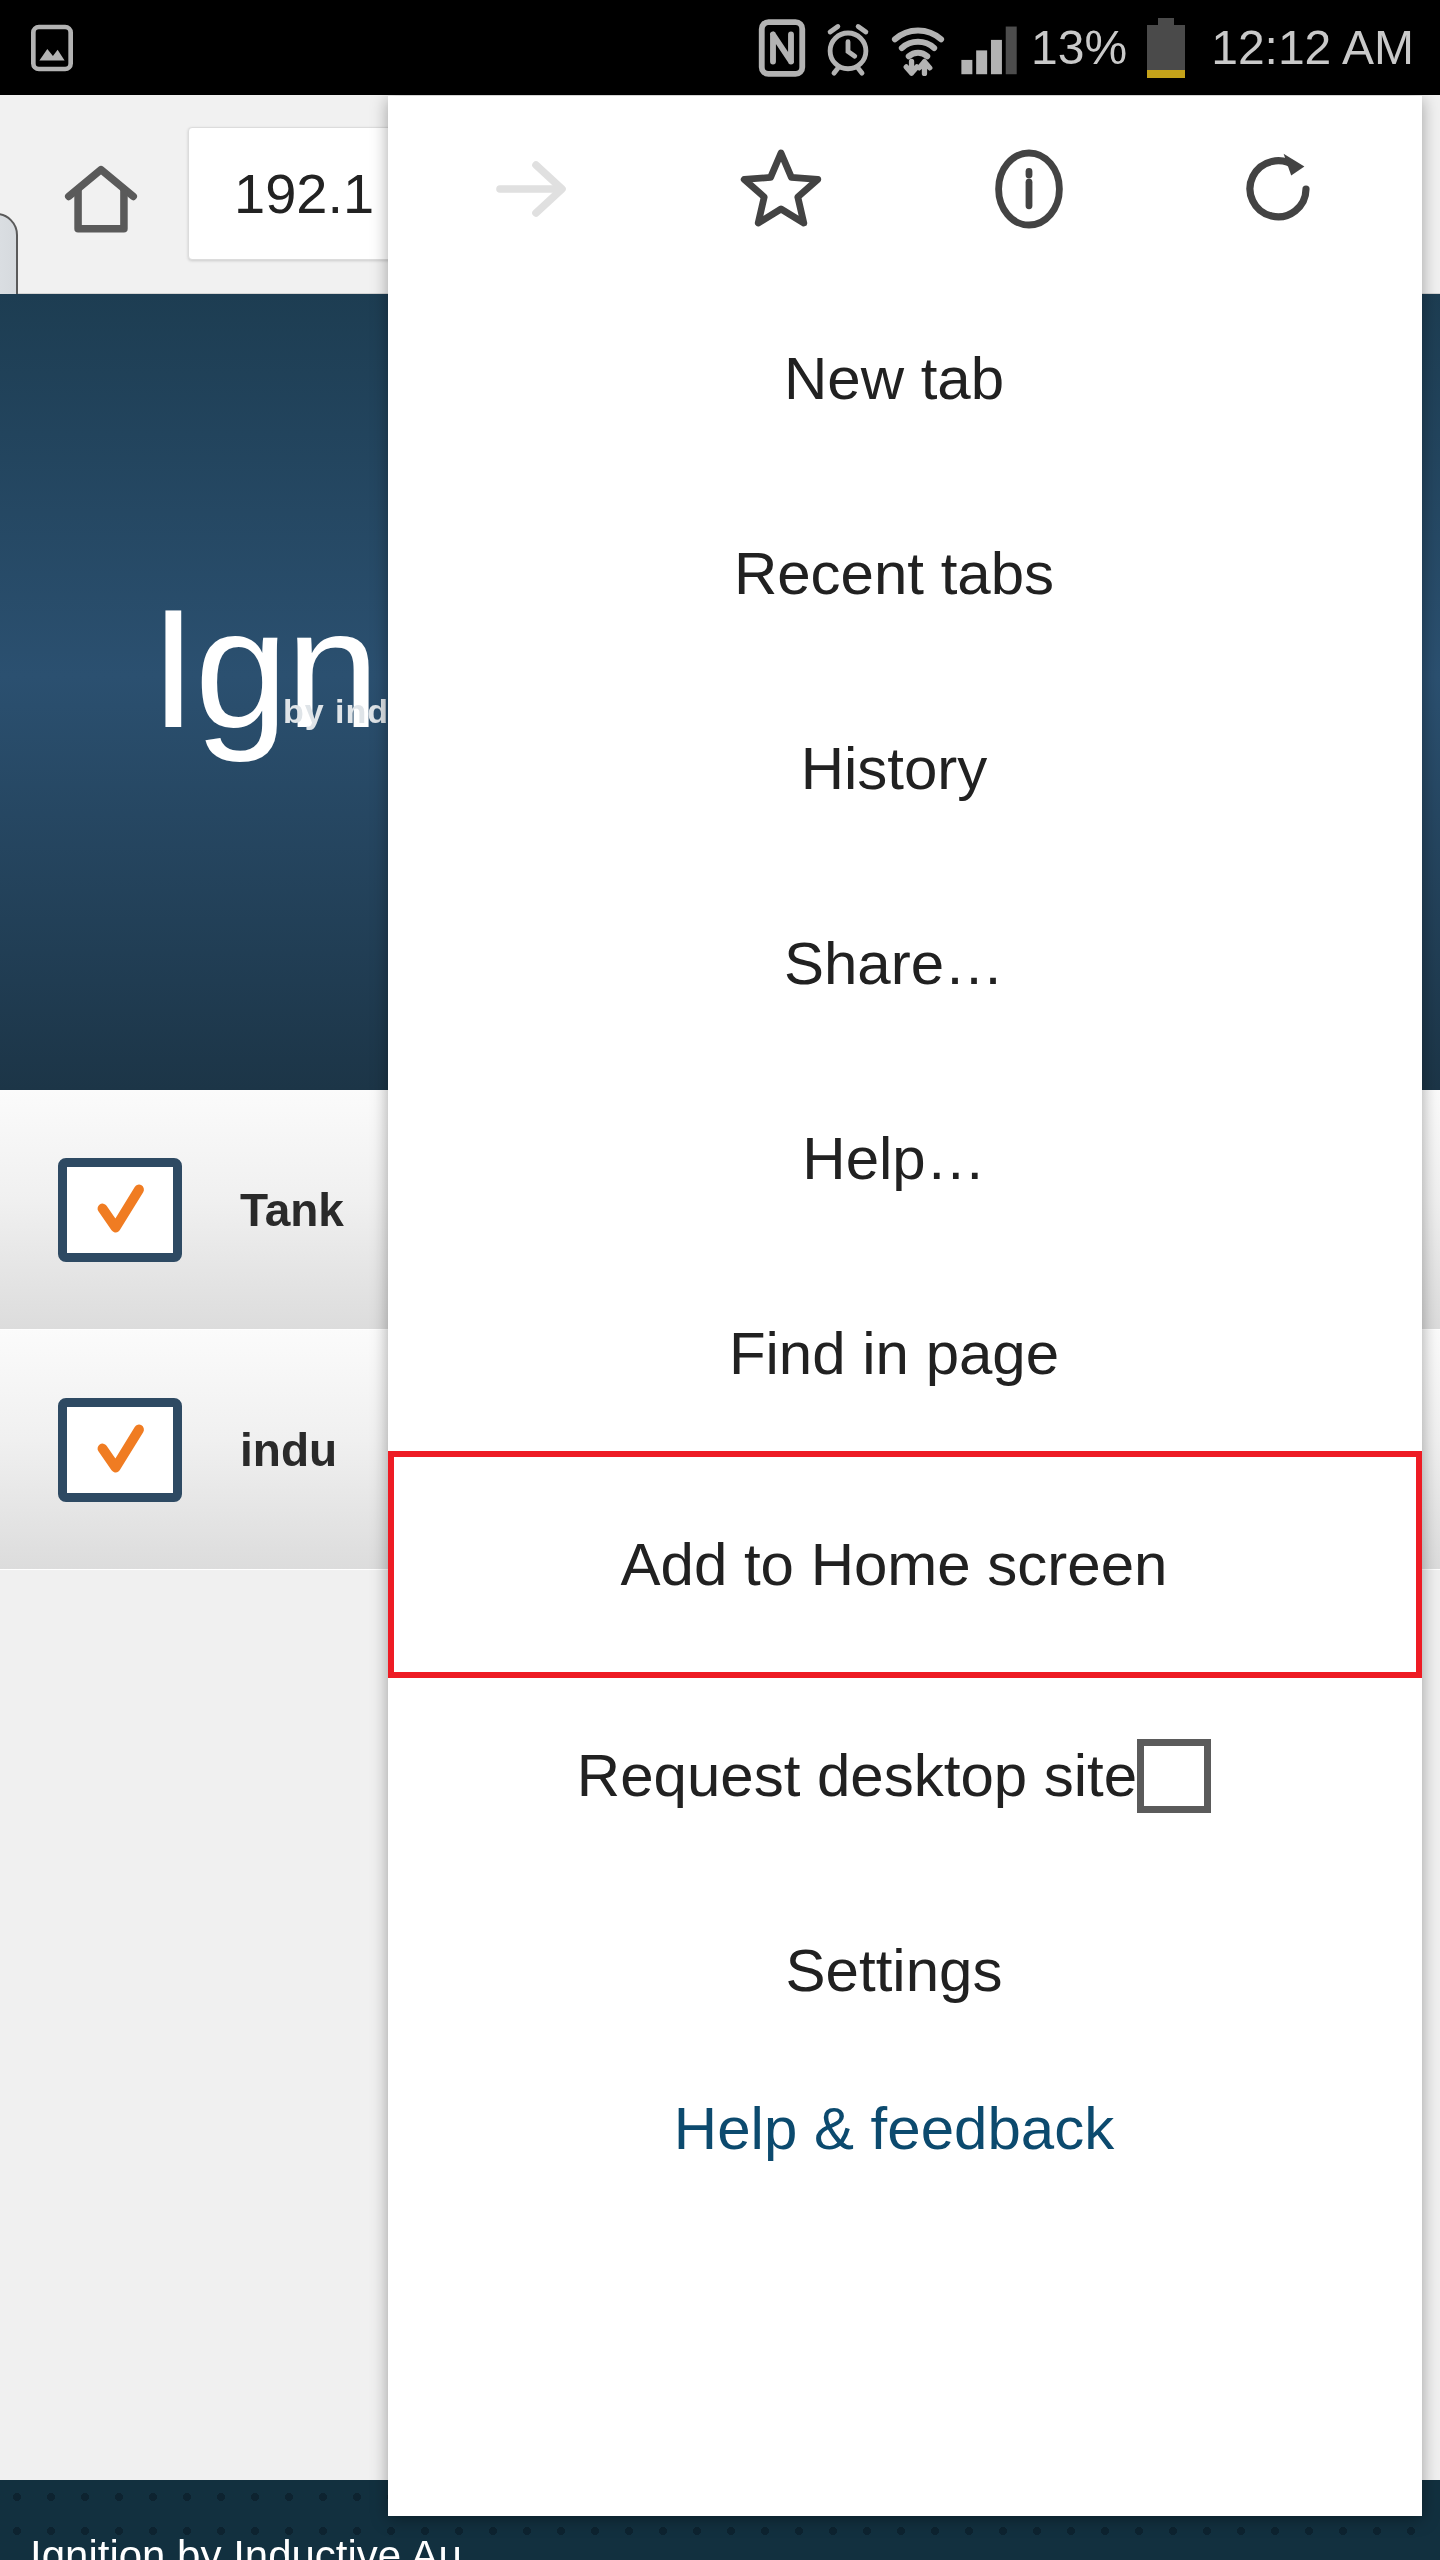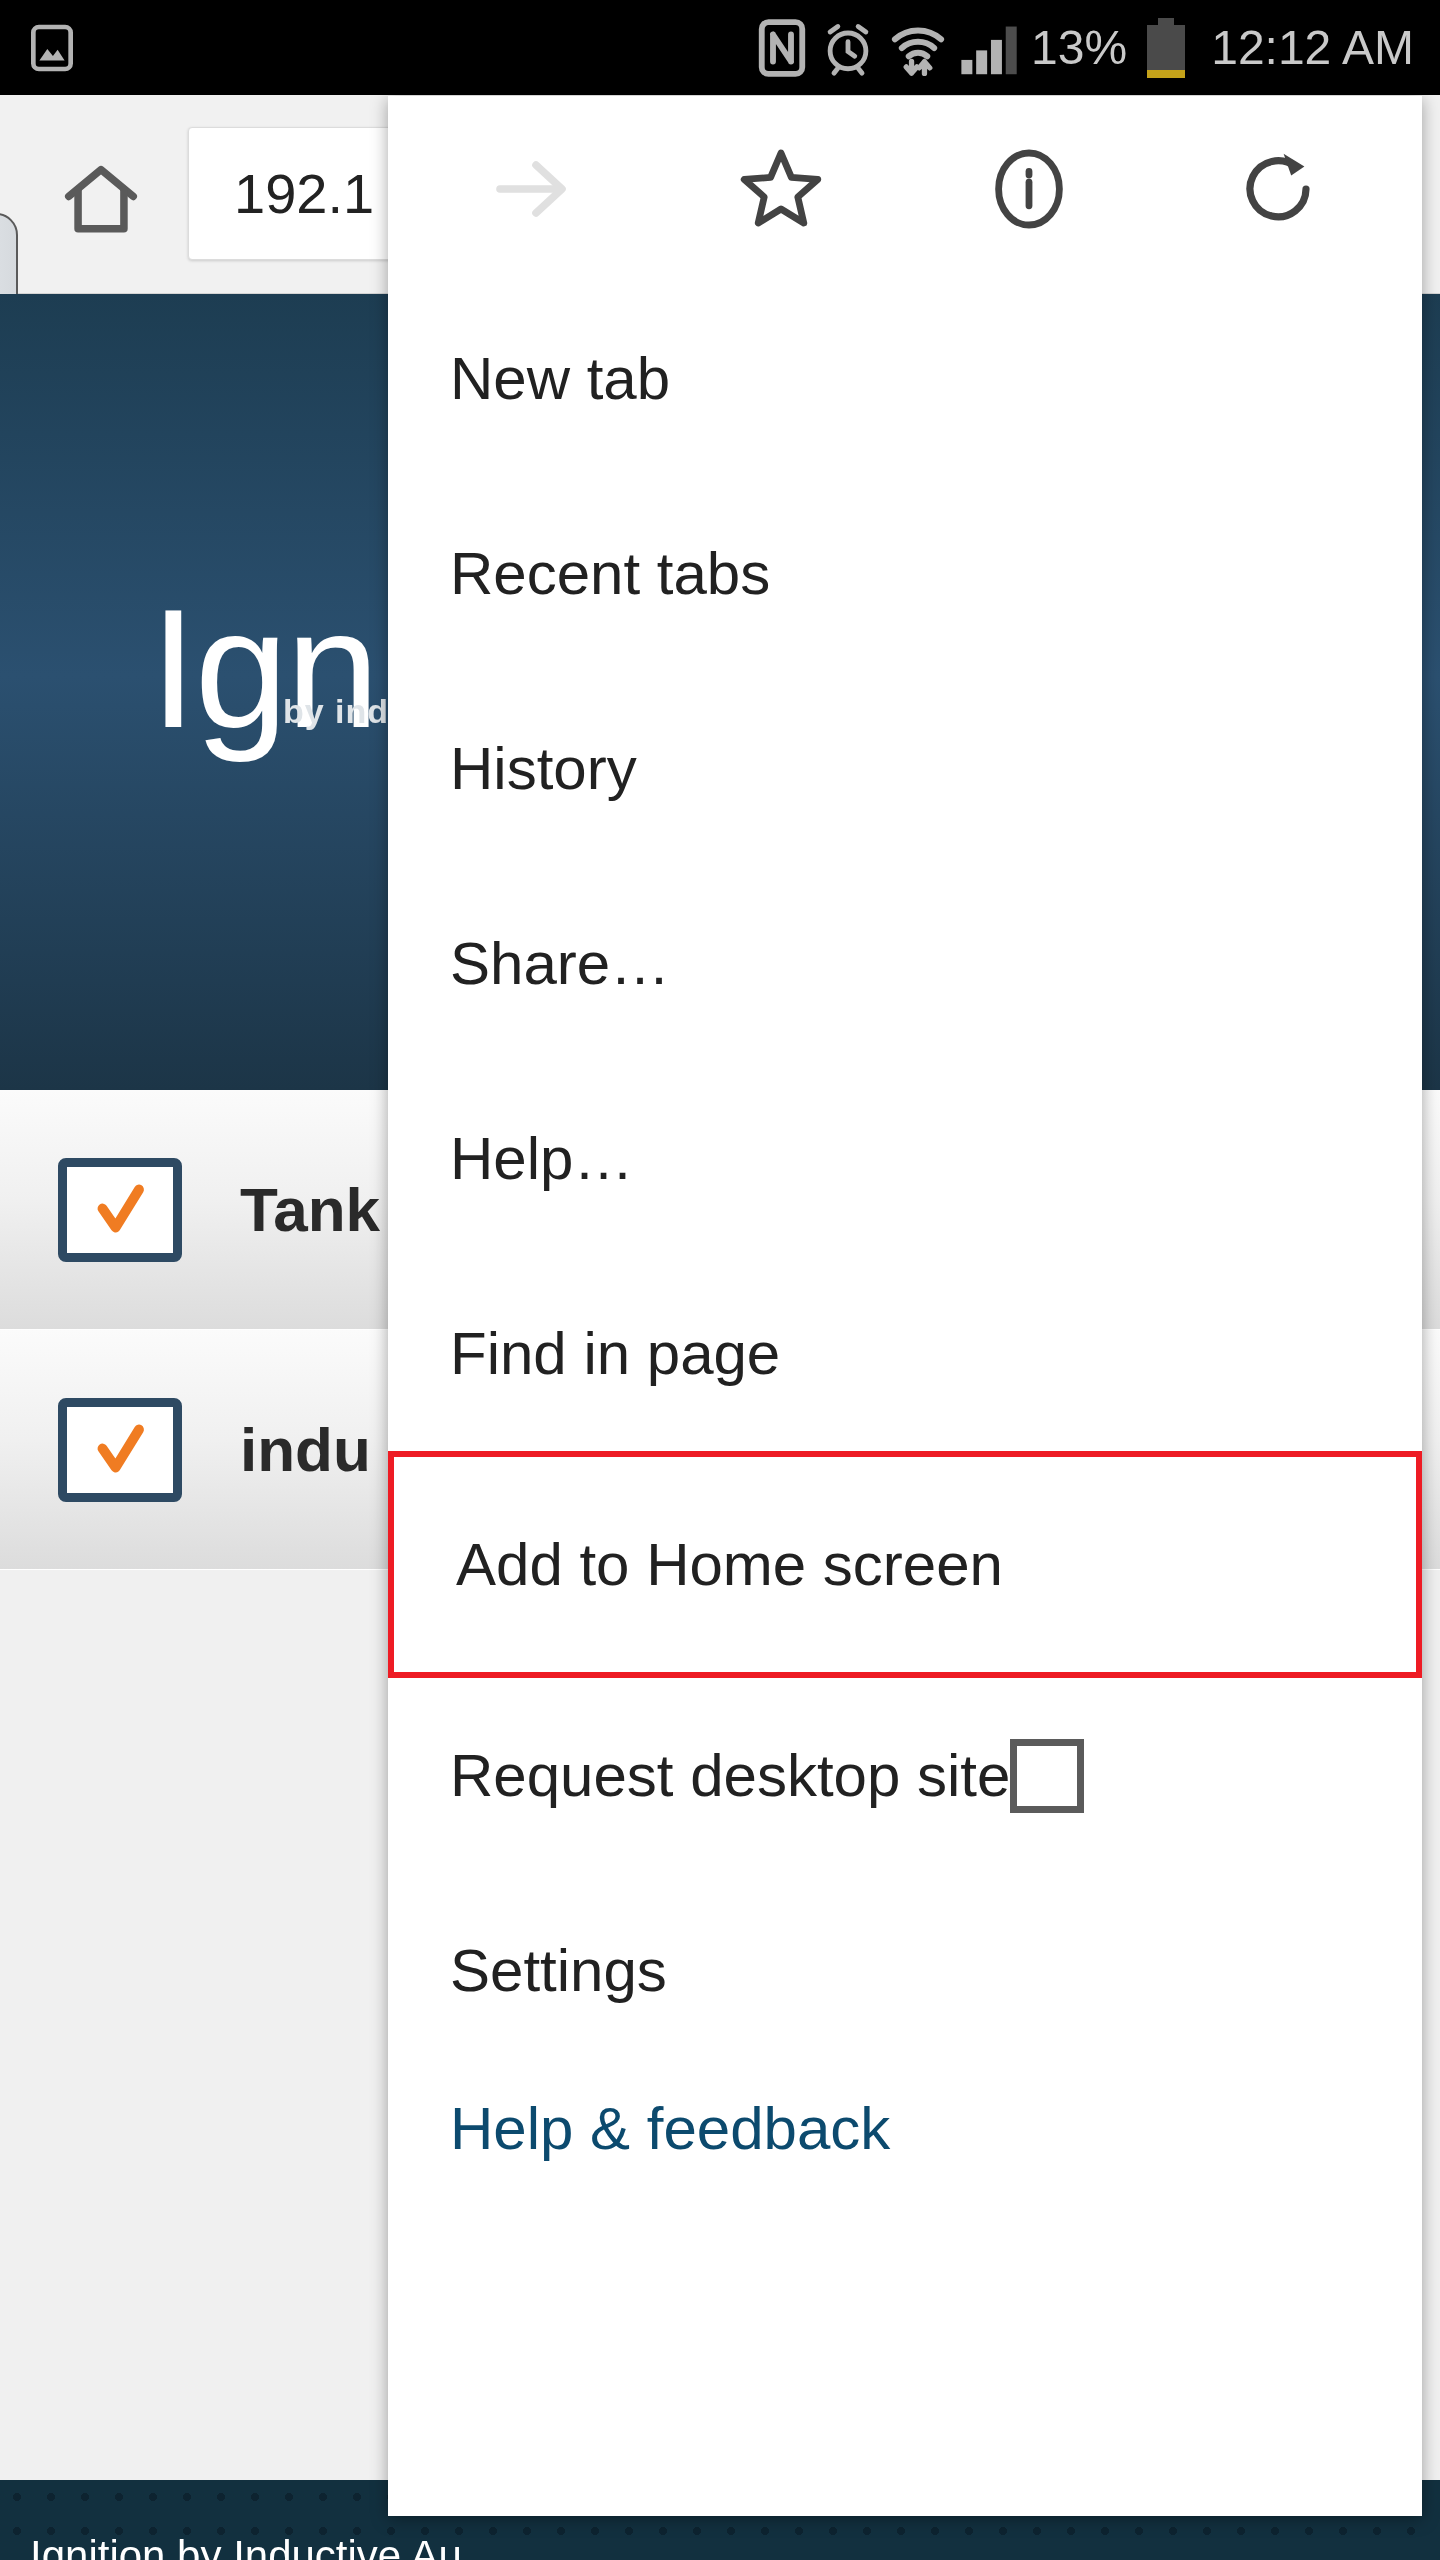--- a/index.html
+++ b/index.html
@@ -170,21 +170,21 @@
     box-sizing: border-box;
     position: relative;
     flex: none;
   }
   .chk-mark {
     position: absolute;
     left: 50%; top: 50%;
     transform: translate(-50%,-50%);
   }
   .list-label {
-    font-size: 62px;
+    font-size: 46px;
     font-weight: bold;
     color: #2a2a2a;
     margin-left: 58px;
     white-space: nowrap;
   }
 
   .site-blank {
     position: absolute;
     top: 1475px; left: 0;
     width: 1440px; height: 910px;
@@ -228,21 +228,21 @@
     box-sizing: border-box;
   }
   .menu-hdr-btn {
     width: 150px; height: 150px;
     display: flex; align-items: center; justify-content: center;
   }
   .menu-item {
     height: 195px;
     display: flex;
     align-items: center;
-    justify-content: flex-start;
+    justify-content: center;
     padding: 0 84px 0 62px;
     box-sizing: border-box;
     font-size: 60px;
     color: #212121;
     white-space: nowrap;
   }
   .menu-item.highlighted {
     border: 6px solid #ee1b24;
     box-sizing: border-box;
     height: 227px;

